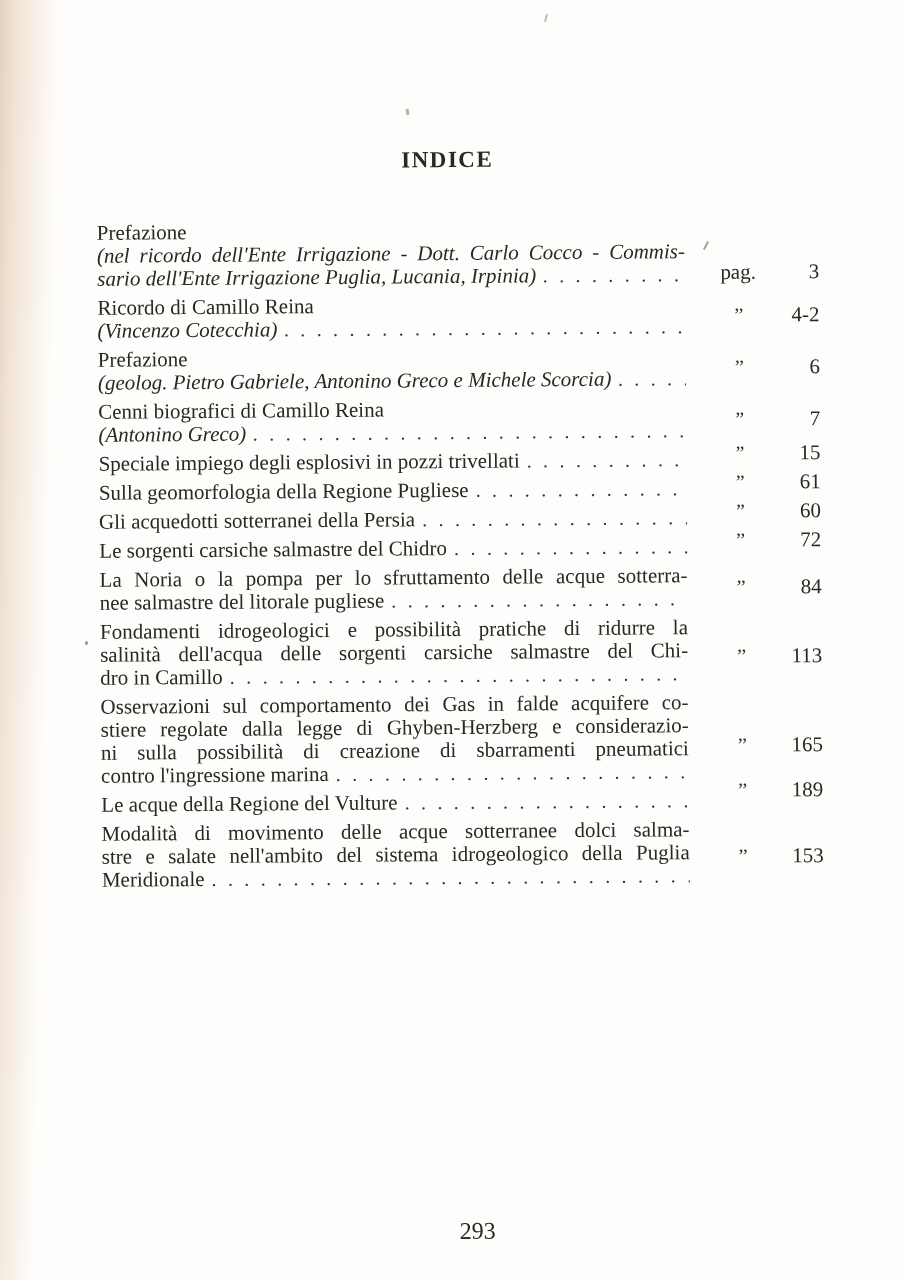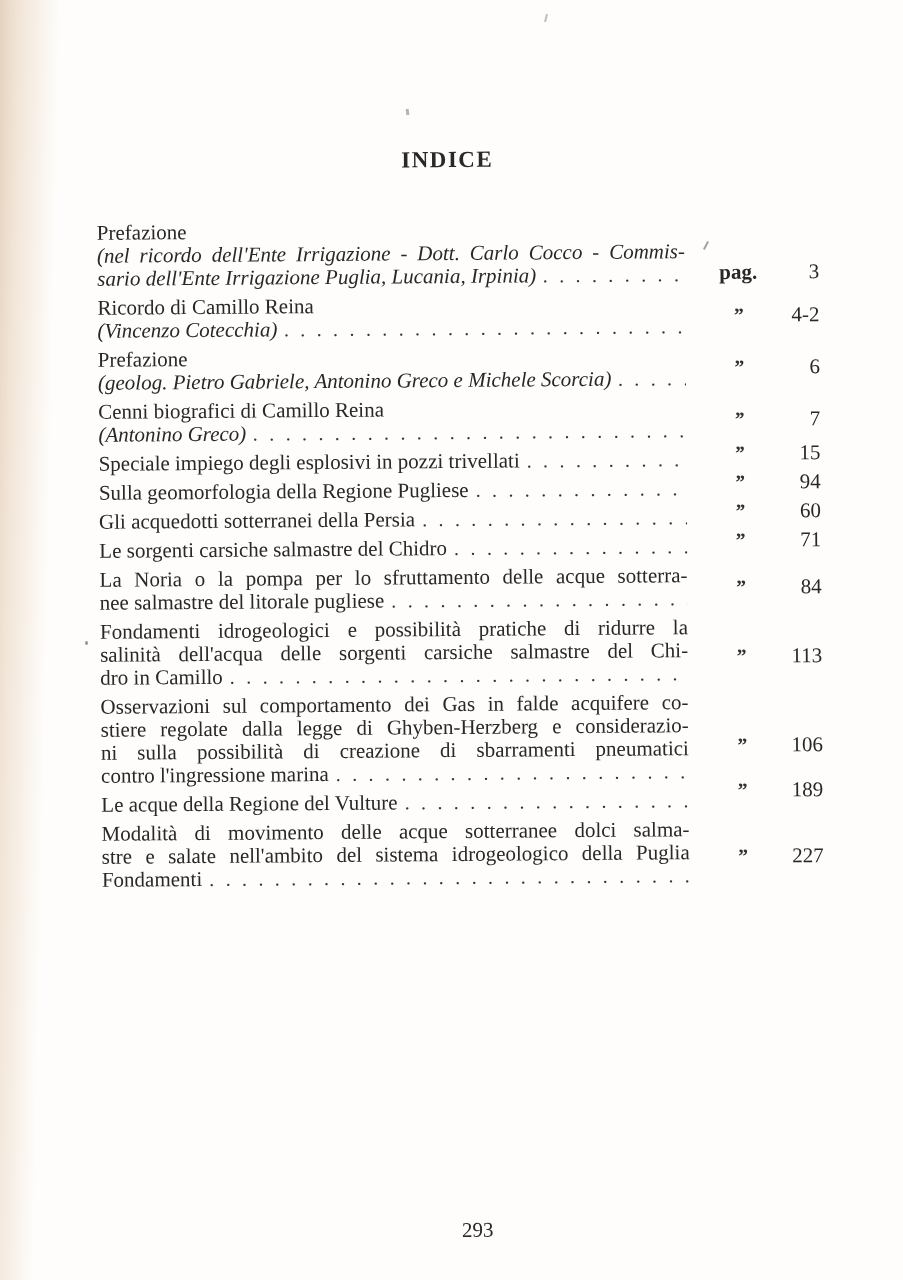--- a/index.html
+++ b/index.html
@@ -46,34 +46,34 @@
   .dots {
     flex: 1; overflow: hidden; white-space: nowrap;
     margin-left: 7px; color: #34332e;
     letter-spacing: 3.2px; font-size: 20px;
   }
   .dots::after { content: ". . . . . . . . . . . . . . . . . . . . . . . . . . . . . . . . . . . . . . . . . . . . ."; }
   .ref {
     width: 134px; display: flex; align-items: baseline;
     font-size: 21px; line-height: 23px;
   }
-  .refl { flex: 1; text-align: center; padding-left: 18px; font-weight: bold; }
+  .refl { flex: 1; text-align: center; padding-left: 18px; }
   .ditto { font-size: 20px; letter-spacing: -1px; color: #33322d; }
   .num { width: 46px; text-align: right; }
   .a-end { align-self: flex-end; }
   .a-center { align-self: center; }
   .up2 { transform: translateY(-2px); }
   .up6 { transform: translateY(-6px); }
   .up10 { transform: translateY(-10px); }
   .dn4 { transform: translateY(4px); }
   .dn6 { transform: translateY(6px); }
   .dn8 { transform: translateY(8px); }
   .folio {
     position: absolute; top: 1218px; left: 438px; width: 70px;
-    text-align: center; font-size: 21px;
+    text-align: center; font-size: 24px;
   }
   
   .speck { position: absolute; z-index: 3; }
   .speck-1 { left: 545px; top: 14px; width: 2px; height: 8px; background: #a8a79b; transform: rotate(14deg); opacity: .75; }
   .speck-2 { left: 406px; top: 109px; width: 3px; height: 6px; background: #96958a; transform: rotate(-8deg); opacity: .7; }
   .speck-3 { left: 705px; top: 241px; width: 2px; height: 9px; background: #8d8c82; transform: rotate(28deg); opacity: .8; }
   .speck-4 { left: 85px; top: 641px; width: 3px; height: 4px; background: #7d7c73; border-radius: 50%; opacity: .8; }
 </style>
 </head>
 <body>
@@ -162,21 +162,21 @@
 
     <div class="entry">
       <div class="txt">
         <div class="line lead">
           <span>Sulla geomorfologia della Regione Pugliese</span>
           <span class="dots"></span>
         </div>
       </div>
       <div class="ref a-center up6">
         <span class="refl ditto">’’</span>
-        <span class="num">94</span>
+        <span class="num">61</span>
       </div>
     </div>
 
     <div class="entry">
       <div class="txt">
         <div class="line lead">
           <span>Gli acquedotti sotterranei della Persia</span>
           <span class="dots"></span>
         </div>
       </div>
@@ -188,21 +188,21 @@
 
     <div class="entry">
       <div class="txt">
         <div class="line lead">
           <span>Le sorgenti carsiche salmastre del Chidro</span>
           <span class="dots"></span>
         </div>
       </div>
       <div class="ref a-center up6">
         <span class="refl ditto">’’</span>
-        <span class="num">71</span>
+        <span class="num">72</span>
       </div>
     </div>
 
     <div class="entry">
       <div class="txt">
         <div class="line j">La Noria o la pompa per lo sfruttamento delle acque sotterra-</div>
         <div class="line lead">
           <span>nee salmastre del litorale pugliese</span>
           <span class="dots"></span>
         </div>
@@ -233,21 +233,21 @@
         <div class="line j">Osservazioni sul comportamento dei Gas in falde acquifere co-</div>
         <div class="line j">stiere regolate dalla legge di Ghyben-Herzberg e considerazio-</div>
         <div class="line j">ni sulla possibilità di creazione di sbarramenti pneumatici</div>
         <div class="line lead">
           <span>contro l'ingressione marina</span>
           <span class="dots"></span>
         </div>
       </div>
       <div class="ref a-center dn8">
         <span class="refl ditto">’’</span>
-        <span class="num">106</span>
+        <span class="num">165</span>
       </div>
     </div>
 
     <div class="entry">
       <div class="txt">
         <div class="line lead">
           <span>Le acque della Regione del Vulture</span>
           <span class="dots"></span>
         </div>
       </div>
@@ -255,27 +255,27 @@
         <span class="refl ditto">’’</span>
         <span class="num">189</span>
       </div>
     </div>
 
     <div class="entry">
       <div class="txt">
         <div class="line j">Modalità di movimento delle acque sotterranee dolci salma-</div>
         <div class="line j">stre e salate nell'ambito del sistema idrogeologico della Puglia</div>
         <div class="line lead">
-          <span>Fondamenti</span>
+          <span>Meridionale</span>
           <span class="dots"></span>
         </div>
       </div>
       <div class="ref a-center dn4">
         <span class="refl ditto">’’</span>
-        <span class="num">227</span>
+        <span class="num">153</span>
       </div>
     </div>
 
   </div>
 
   <div class="folio">293</div>
 
 </div>
 
 </body></html>

